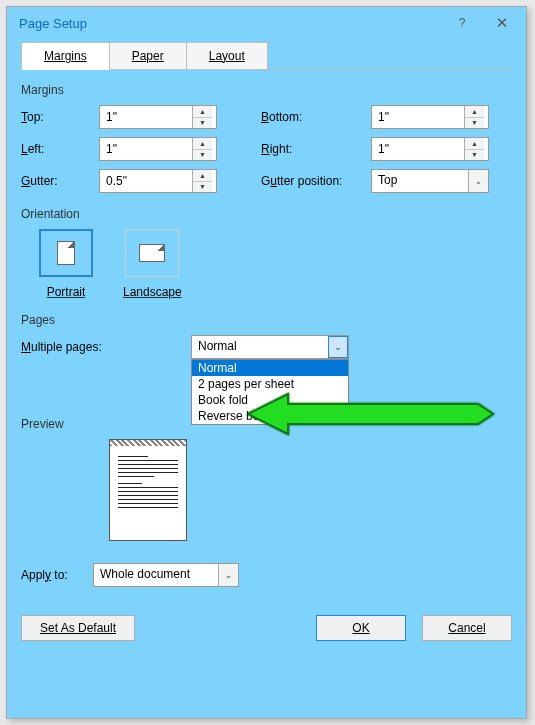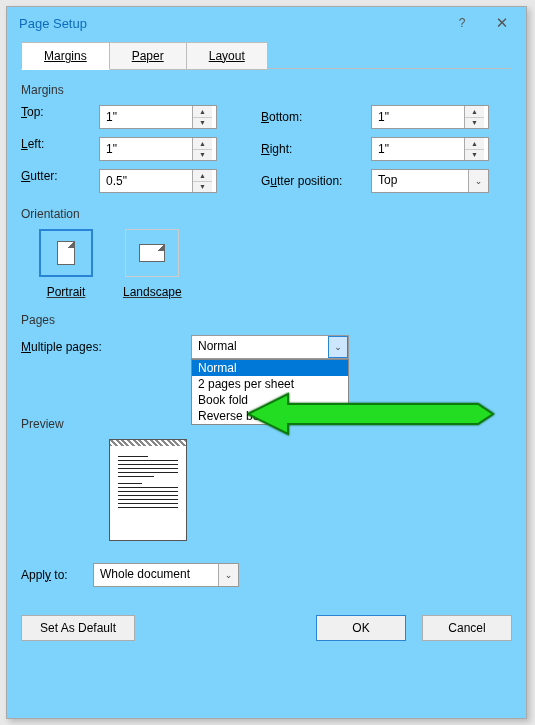--- a/index.html
+++ b/index.html
@@ -9,21 +9,21 @@
   .titlebar h1 { font-size: 13px; color: #0f6cbd; font-weight: normal; margin: 0; }
   .titlebar .ctrls { display: flex; gap: 4px; }
   .ctrl-btn { width: 36px; height: 28px; display: flex; align-items: center; justify-content: center; color: #555; }
   .content { padding: 0 14px 12px 14px; }
   .tabs { display: flex; position: relative; margin-top: 2px;}
   .tab { padding: 6px 22px; border: 1px solid #bdbdbd; background: #f5f5f5; margin-right: -1px; cursor: pointer; position: relative; top: 1px;}
   .tab.active { background: #fff; border-bottom-color: #fff; z-index: 2;}
   .tabline { border-bottom: 1px solid #bdbdbd; margin-top:-1px;}
   .section-title { margin: 14px 0 8px 0; color: #333; }
   .row { display: flex; align-items: center; margin-bottom: 8px; }
-  .col-l { width: 240px; display: flex; }
+  .col-l { width: 240px; display: flex; align-items: center; }
   .col-r { flex: 1; display: flex; align-items: center; }
   .lbl { width: 78px; display: inline-block; }
   .spinbox { display: flex; align-items: stretch; border: 1px solid #999; height: 24px; width: 118px; background: #fff; }
   .spinbox input { border: none; width: 92px; padding: 0 6px; outline: none; }
   .spinbtns { width: 20px; display: flex; flex-direction: column; border-left: 1px solid #aaa; }
   .spinbtns .sb { flex: 1; display: flex; align-items: center; justify-content: center; font-size: 7px; color: #444; background:#f3f3f3; border-bottom:1px solid #ccc;}
   .spinbtns .sb:last-child{border-bottom:none;}
   .combo { display: flex; align-items: stretch; border: 1px solid #999; height: 24px; width: 118px; background: #fff; position: relative;}
   .combo span.val { flex: 1; padding: 3px 6px; }
   .combo .dd { width: 20px; border-left: 1px solid #aaa; display: flex; align-items: center; justify-content: center; font-size: 9px; color: #444; background:#f3f3f3;}
@@ -37,21 +37,21 @@
   .page-ico.land { width: 26px; height: 18px; }
   .fold { position:absolute; top:0; right:0; width:6px; height:6px; background:linear-gradient(135deg,#fff 50%,#666 50%); }
   .orient-lbl { text-decoration: underline; text-decoration-color:#333; }
   .dropdown-list { position: absolute; top: 23px; left: -1px; width: 158px; background: #fff; border: 1px solid #888; z-index: 10; }
   .dropdown-list .opt { padding: 1px 6px; white-space: nowrap;}
   .dropdown-list .opt.sel { background: #0078d7; color: #fff; }
   .preview-box { margin: 8px 0 22px 88px; width: 78px; height: 102px; border: 1px solid #555; background:#fff; position: relative; }
   .preview-box::before{content:""; position:absolute; top:0;left:0;right:0;height:6px; background:repeating-linear-gradient(45deg,#888 0 2px,#fff 2px 4px);}
   .prev-lines{position:absolute; top:16px; left:8px; right:8px;}
   .pl{height:1px; background:#222; margin-bottom:3px;}
-  .buttons { display: flex; justify-content: space-between; align-items: center; padding: 8px 0 0 0; border-top: 0; }
+  .buttons { display: flex; justify-content: space-between; align-items: center; padding: 8px 0 0 0; border-top: 0; text-decoration: underline; }
   .btn { height: 26px; padding: 0 18px; border: 1px solid #adadad; background: #f0f0f0; cursor: pointer; min-width:90px;}
   .btn.primary { border: 1px solid #2a84d6; }
   .right-btns { display: flex; gap: 16px; }
   .und { text-decoration: underline; text-decoration-thickness:1px;}
   .arrow-overlay { position: absolute; top: 392px; left: 248px; pointer-events: none; z-index: 50; }
 </style>
 </head>
 <body>
 
 <div class="dialog">

